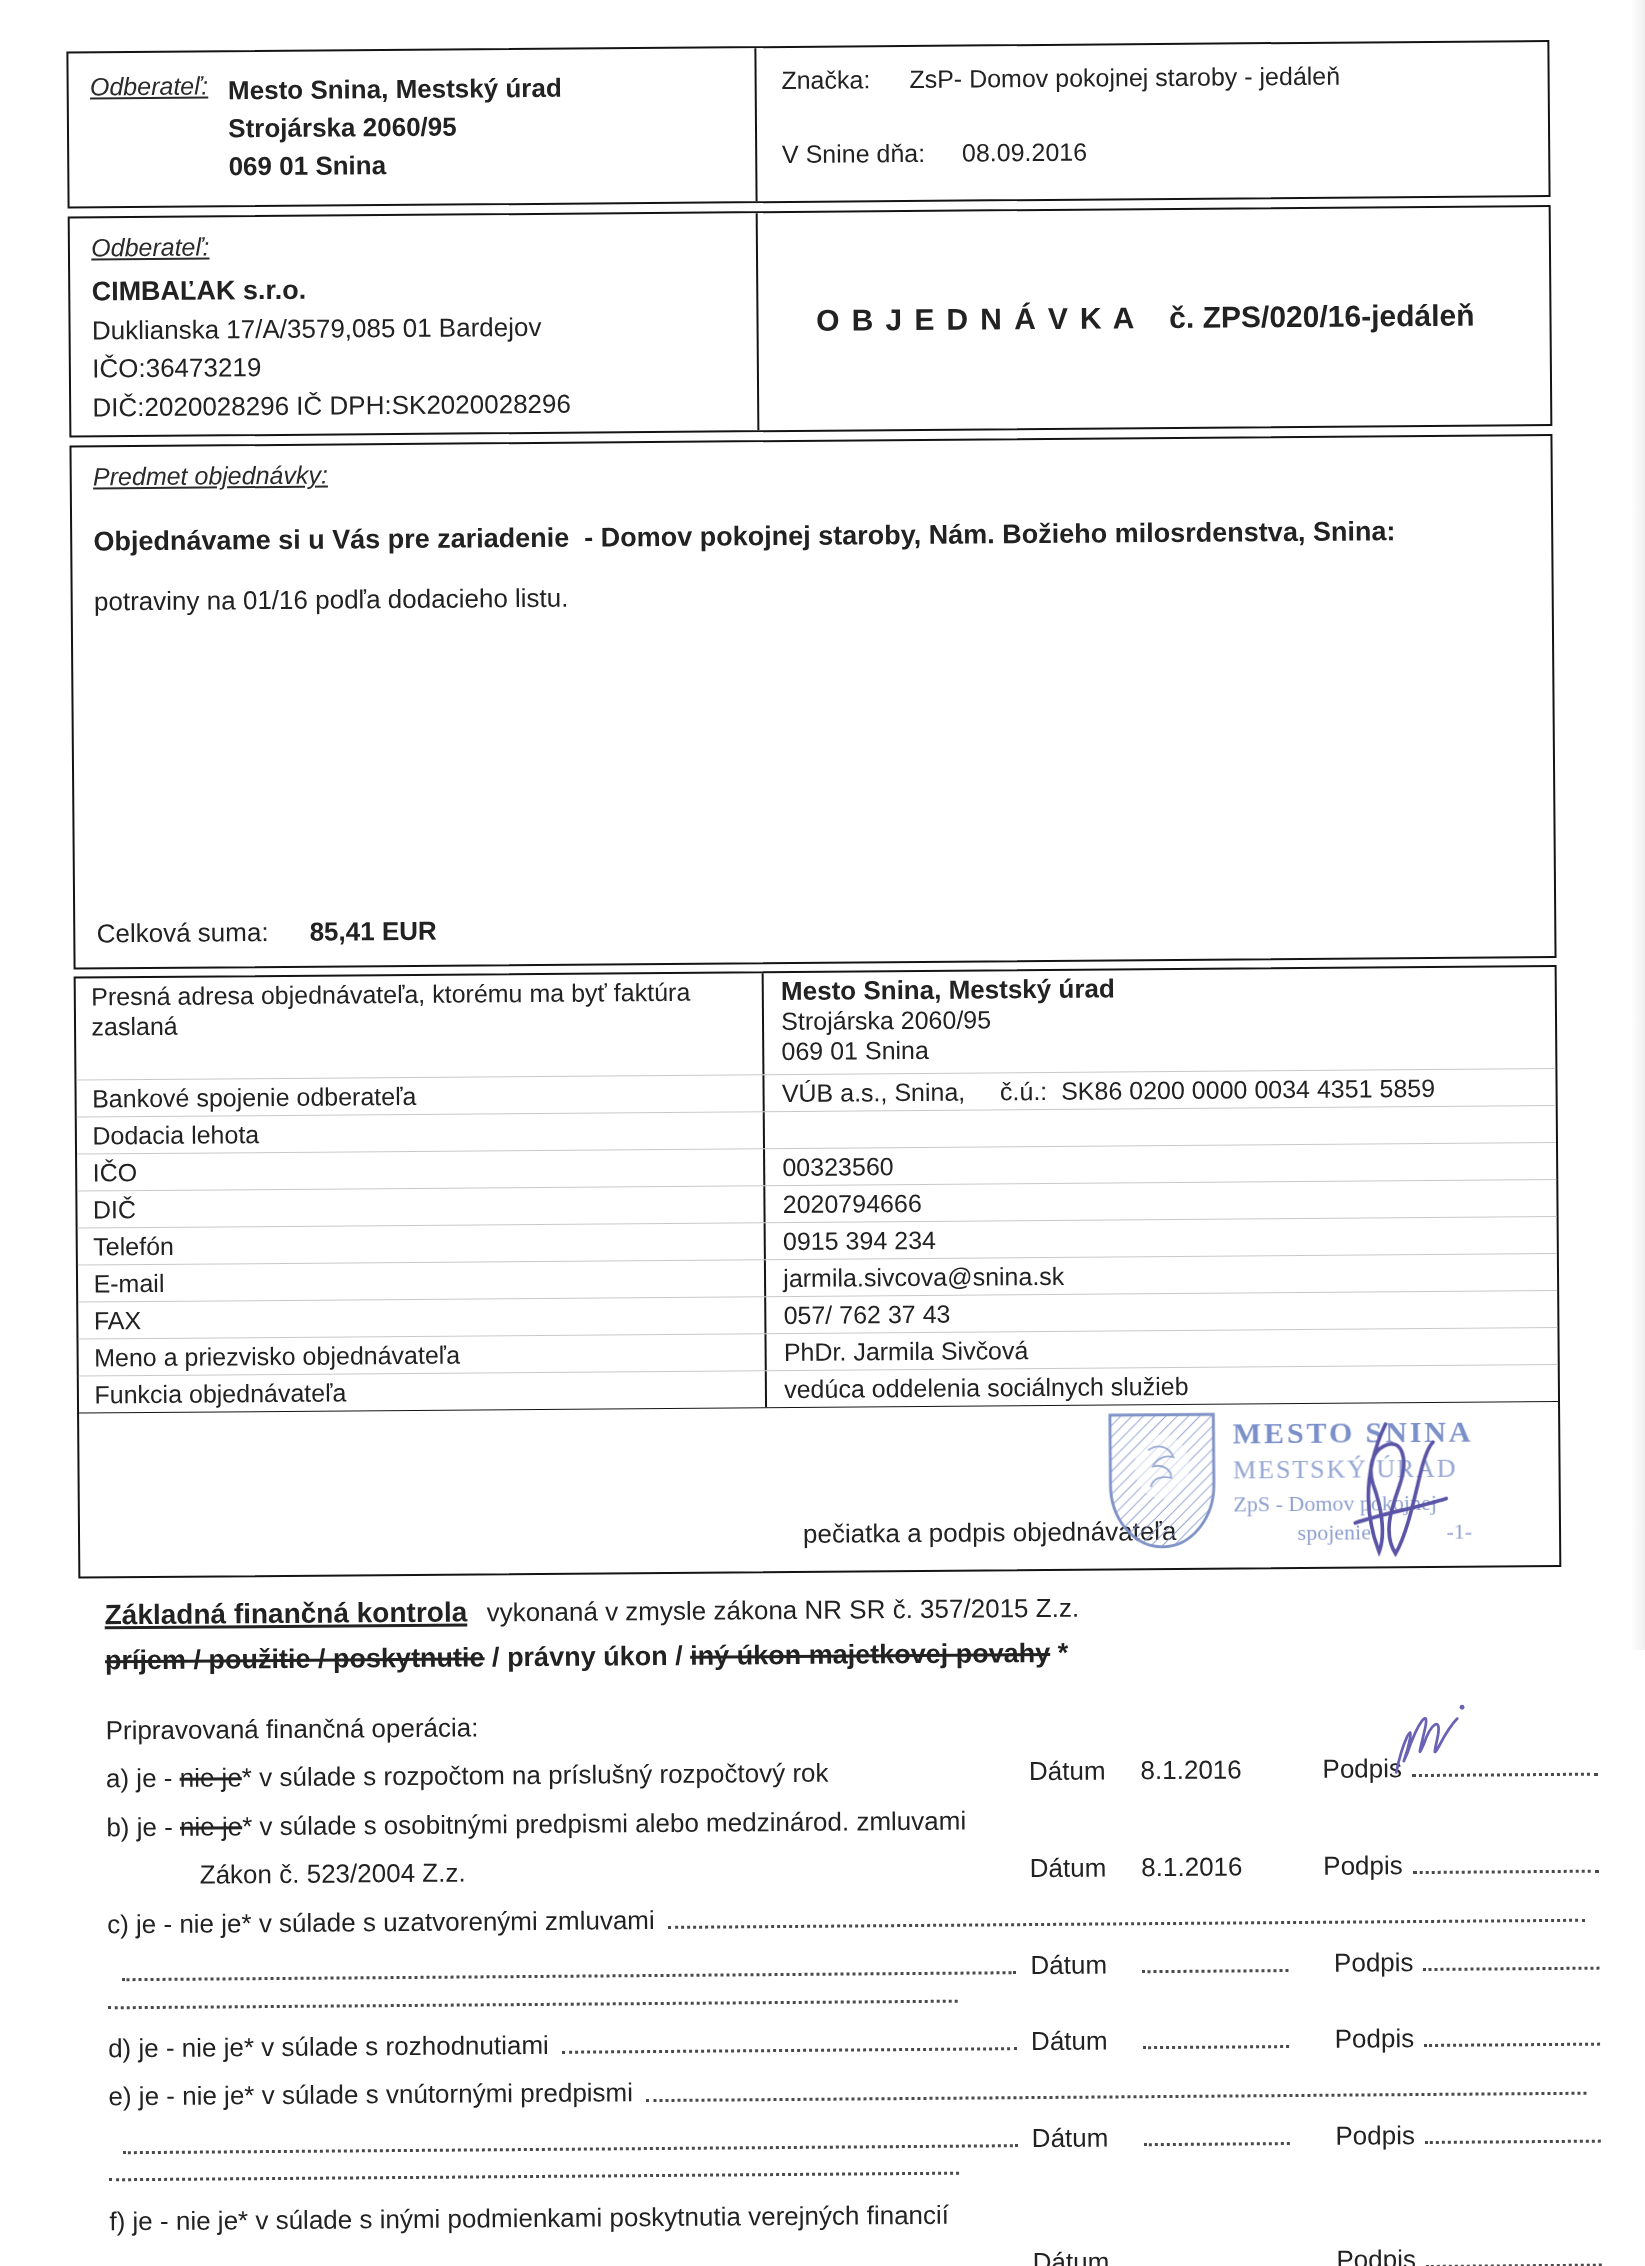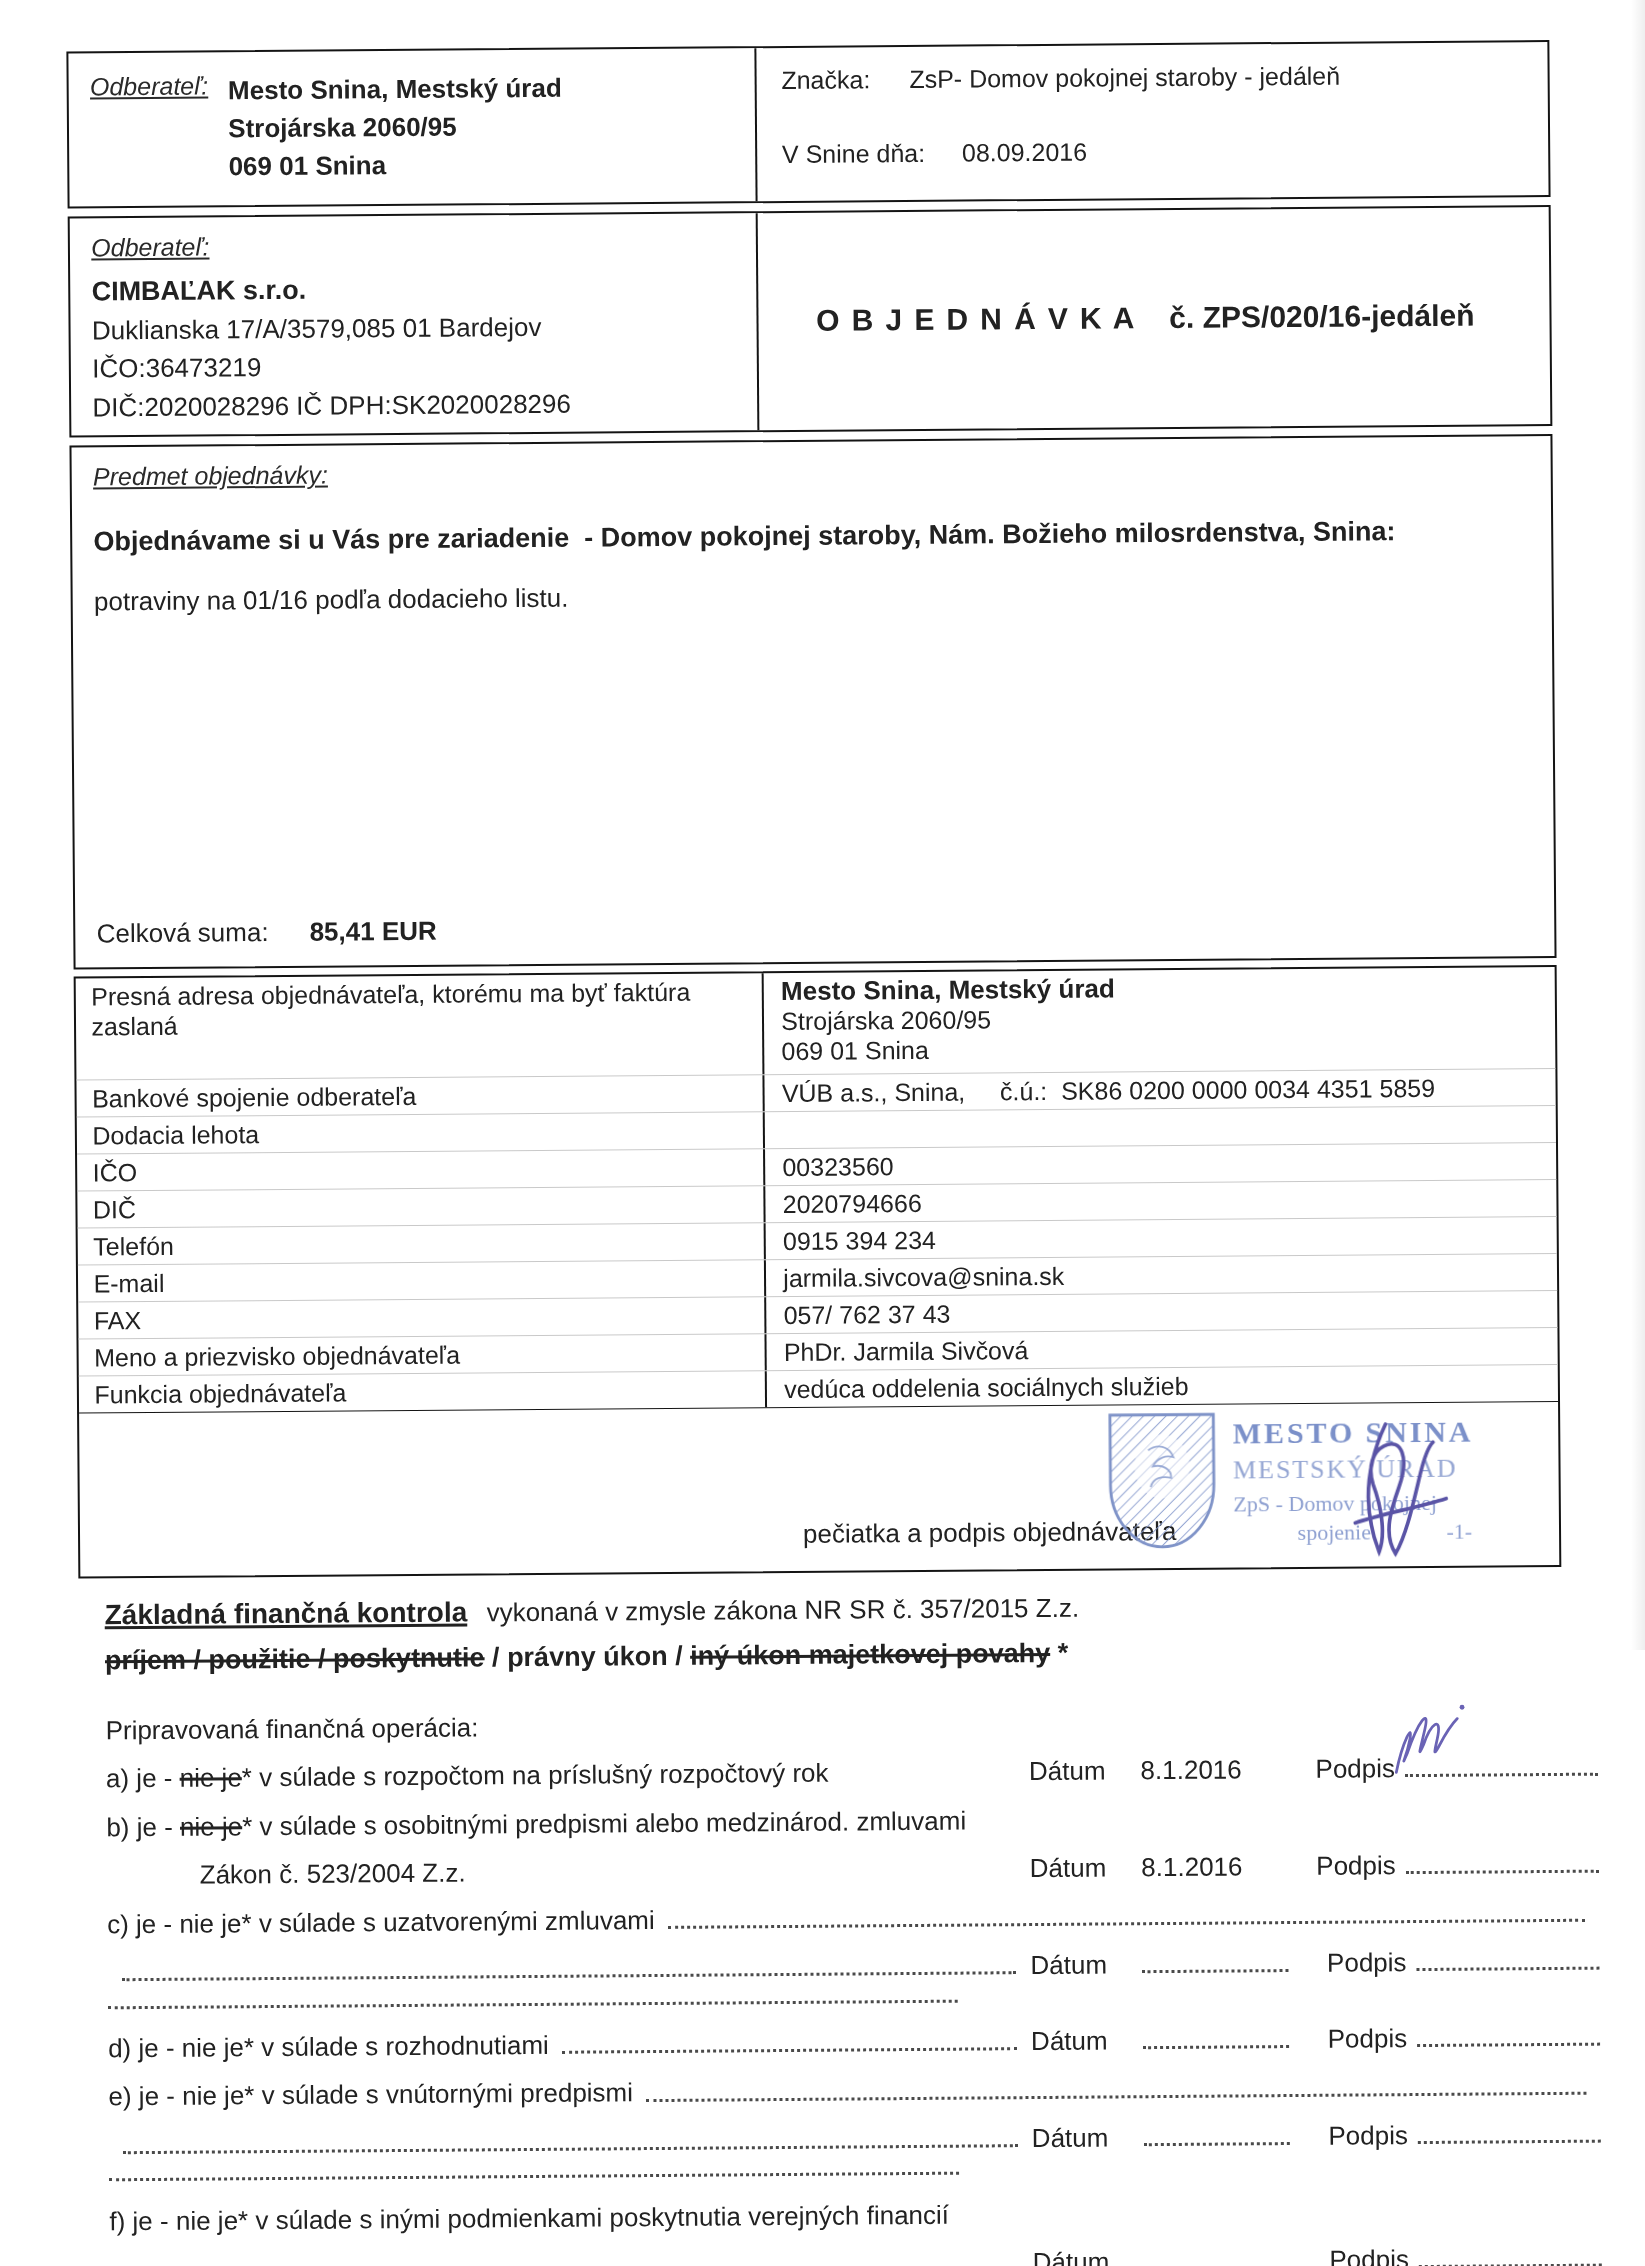--- a/index.html
+++ b/index.html
@@ -77,21 +77,21 @@
   .k-prep{margin-top:39px;}
   .krow{display:flex;align-items:flex-end;margin-top:17.5px;position:relative;}
   .krow .txt{white-space:nowrap;}
   .sp{flex:1;}
   .ld{border-bottom:3.4px dotted #4a4a4a;margin-bottom:6.8px;}
   .ld.flex{flex:1;margin-left:13.6px;margin-right:13.6px;}
   .ld.half{width:57%;}
   .grp{flex:none;width:569px;display:flex;align-items:flex-end;}
   .grp .gl{margin-right:35px;}
   .grp .gdate{width:165px;}
-  .grp .gp{margin-right:9.7px;margin-left:10px;}
+  .grp .gp{margin-right:9.7px;margin-left:17px;}
   .grp .ld.pd{flex:1;}
   .grp .ld.w150{width:146px;margin-right:29px;}
   .indent{padding-left:93px;}
   .sigA{position:absolute;right:45px;top:-60px;}
 </style>
 </head>
 <body>
 
 <div class="edge-shadow"></div>
 

